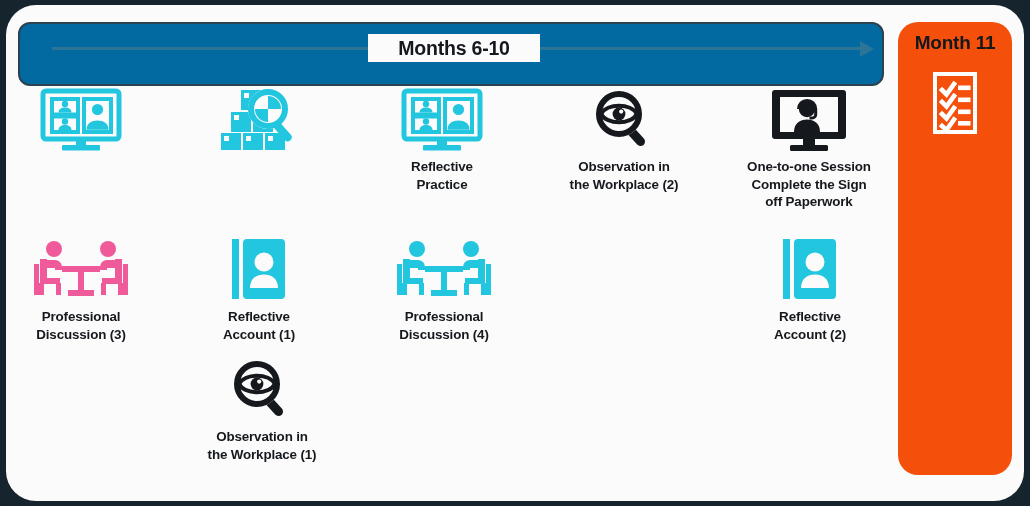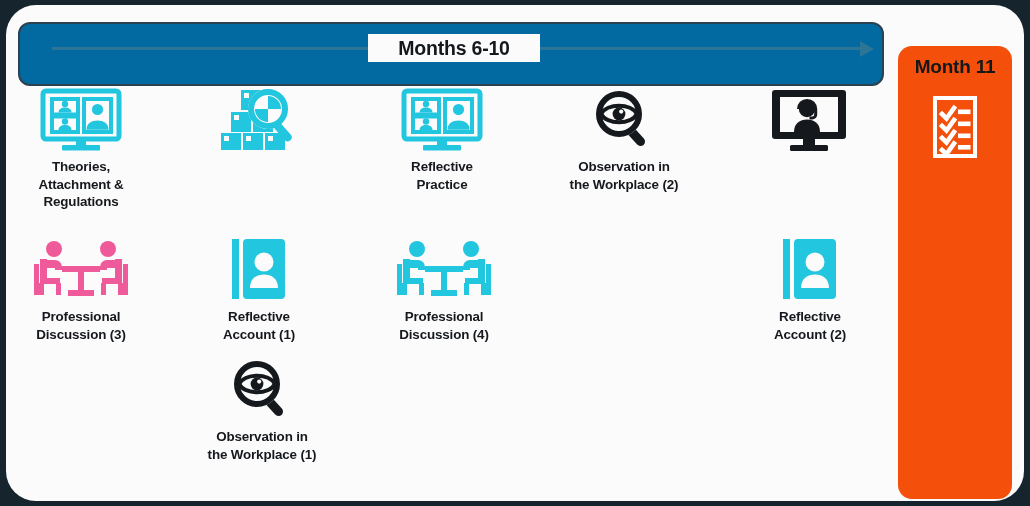--- a/index.html
+++ b/index.html
@@ -50,23 +50,22 @@
     font-size:19.5px;font-weight:bold;color:#15181c;
     letter-spacing:-0.2px;
     line-height:28px;
     white-space:nowrap;
   }
 
   
   .month-panel{
     position:absolute;left:898px;top:22px;width:114px;height:453px;
     background:#f4500c;
-    border-radius:14px;
+    border-radius:20px;
     box-sizing:border-box;
-    margin-top:24px;
   }
   .month-panel-title{
     position:absolute;left:0;top:10px;width:114px;
     text-align:center;
     font-size:19px;font-weight:bold;color:#14181b;
     letter-spacing:-0.2px;
   }
   .month-panel-icon{
     position:absolute;left:35px;top:50px;width:44px;height:62px;
   }
@@ -146,21 +145,20 @@
               <path d="M18.5 24.6c0-3.6 2.9-5.2 6.5-5.2s6.5 1.6 6.5 5.2z"></path>
               <circle cx="25" cy="33.5" r="3.2"></circle>
               <path d="M18.5 42.1c0-3.6 2.9-5.2 6.5-5.2s6.5 1.6 6.5 5.2z"></path>
               <circle cx="57.5" cy="21.5" r="5.6"></circle>
               <path d="M46.5 41.8c0-6.3 5-9.2 11-9.2s11 2.9 11 9.2z"></path>
               <rect x="36" y="51" width="10" height="7"></rect>
               <rect x="22" y="57" width="38" height="5.5" rx="1"></rect>
             </g>
           </svg>
         </div>
-        <div class="label">Theories,<br>Attachment &amp;<br>Regulations</div>
       </div>
       <div class="node" style="left: 196px; top: 88px; width: 126px;">
         <div class="glyph">
           <svg width="76" height="64" viewBox="0 0 76 64" aria-hidden="true">
             <g fill="#22c6de">
               <rect x="20" y="2" width="20" height="20"></rect>
               <rect x="10" y="24" width="20" height="20"></rect>
               <rect x="32" y="24" width="20" height="20"></rect>
               <rect x="0" y="45" width="20" height="17"></rect>
               <rect x="22" y="45" width="20" height="17"></rect>
@@ -226,20 +224,21 @@
             <rect x="2" y="2" width="74" height="49" rx="3" fill="#15181c"></rect>
             <rect x="10" y="9" width="58" height="35" fill="#fbfbfb"></rect>
             <circle cx="37" cy="21" r="8.2" fill="#15181c"></circle>
             <path d="M24 44 c0-8.6 6-12.4 13-12.4 s13 3.8 13 12.4 z" fill="#15181c"></path>
             <path d="M28.5 21 a8.6 8.6 0 0 1 17.2 0" fill="none" stroke="#15181c" stroke-width="3"></path>
             <path d="M45.7 21 v5.5 a3.6 3.6 0 0 1 -3.6 3.6 h-2.6" fill="none" stroke="#15181c" stroke-width="3"></path>
             <rect x="33" y="51" width="12" height="7" fill="#15181c"></rect>
             <rect x="20" y="57" width="38" height="6" rx="1.5" fill="#15181c"></rect>
           </svg>
         </div>
+        <div class="label">One-to-one Session<br>Complete the Sign<br>off Paperwork</div>
       </div>
       <div class="node" style="left: 16px; top: 238px; width: 130px;">
         <div class="glyph">
           <svg width="98" height="60" viewBox="0 0 98 60" aria-hidden="true">
             <g fill="#ee5a9a">
               <circle cx="22" cy="9" r="8"></circle>
               <path d="M11 20 h12 a7 7 0 0 1 7 7 v3 h-7 v-2 h-12 z"></path>
               <path d="M8 19 h7 v24 h-7 z"></path>
               <rect x="8" y="38" width="20" height="6"></rect>
               <rect x="7" y="43" width="5" height="12"></rect>

